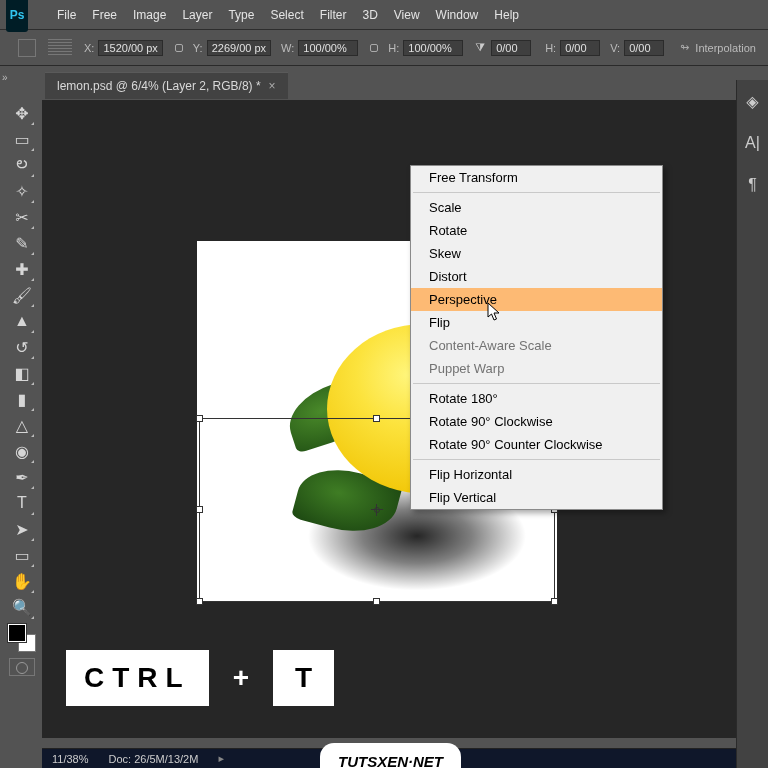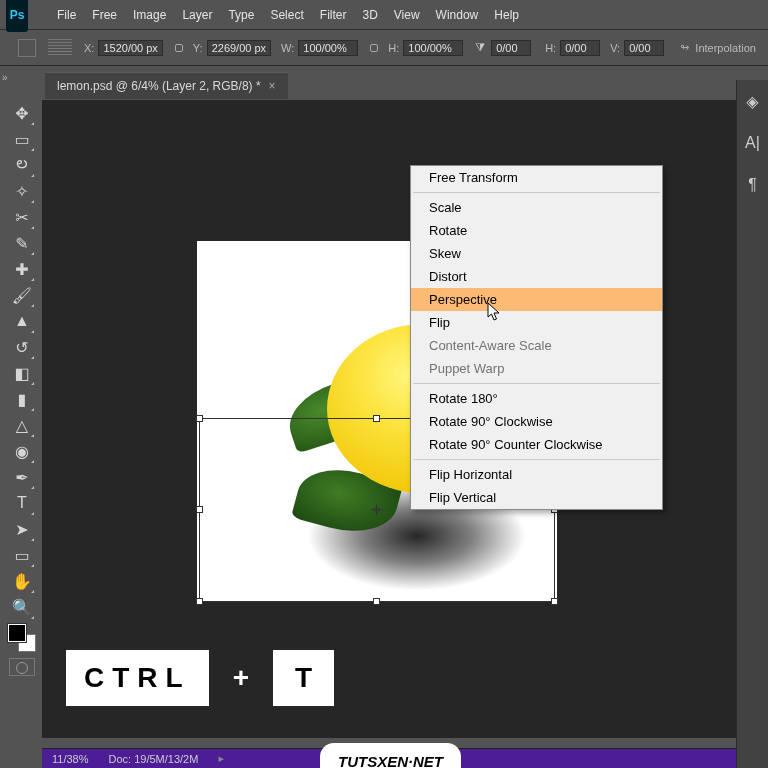--- a/index.html
+++ b/index.html
@@ -64,21 +64,21 @@
   .ctx .hl { background: #fdba74; }
   .ctx .disabled { color: #737373; }
   .ctx .sep { height: 1px; background: #c9c9c9; margin: 3px 2px; }
   .cursor-arrow { position: absolute; left: 487px; top: 302px; width: 14px; height: 20px; z-index: 50; }
 
   
   .rpanel { position: absolute; right: 0; top: 80px; width: 32px; bottom: 0; background: #424242; border-left: 1px solid #2a2a2a; display: flex; flex-direction: column; align-items: center; padding-top: 10px; gap: 20px; color: #ccc; }
   .ricon { width: 22px; height: 22px; display:flex; align-items:center; justify-content:center; font-size: 16px; }
 
   
-  .status { position: absolute; left: 42px; bottom: 0; right: 32px; height: 20px; background: #4c1d95; border-top: 1px solid #222; display: flex; align-items: center; font-size: 11px; color: #ccc; padding-left: 10px; gap: 20px; }
+  .status { position: absolute; left: 42px; bottom: 0; right: 32px; height: 20px; background: #0f172a; border-top: 1px solid #222; display: flex; align-items: center; font-size: 11px; color: #ccc; padding-left: 10px; gap: 20px; }
   .status .sep-r { color:#888; }
 
   
   .keycap-row { position: absolute; left: 66px; top: 650px; display: flex; align-items: center; gap: 24px; }
   .keycap { background: #fff; color: #000; font-weight: 700; font-size: 28px; letter-spacing: 8px; padding: 12px 18px; }
   .plus { color: #fff; font-size: 28px; font-weight: 700; }
   .keycap.t { letter-spacing: 0; padding: 12px 22px; }
 
   
   .wm { position: absolute; left: 320px; bottom: -12px; background: #fff; color: #000; font-weight: 800; font-style: italic; font-size: 15px; padding: 10px 18px; border-radius: 14px 14px 0 0; }
@@ -225,21 +225,21 @@
 </svg>
 
 <div class="rpanel" id="rpanel">
     <div class="ricon">◈</div>
     <div class="ricon">A|</div>
     <div class="ricon">¶</div>
   </div>
 
 <div class="status">
   <span>11/38%</span>
-  <span>Doc: 19/5M/13/2M</span>
+  <span>Doc: 26/5M/13/2M</span>
   <span class="sep-r">▸</span>
 </div>
 
 <div class="keycap-row">
   <div class="keycap">CTRL</div>
   <div class="plus">+</div>
   <div class="keycap t">T</div>
 </div>
 
 <div class="wm">TUTSXEN·NET</div>

